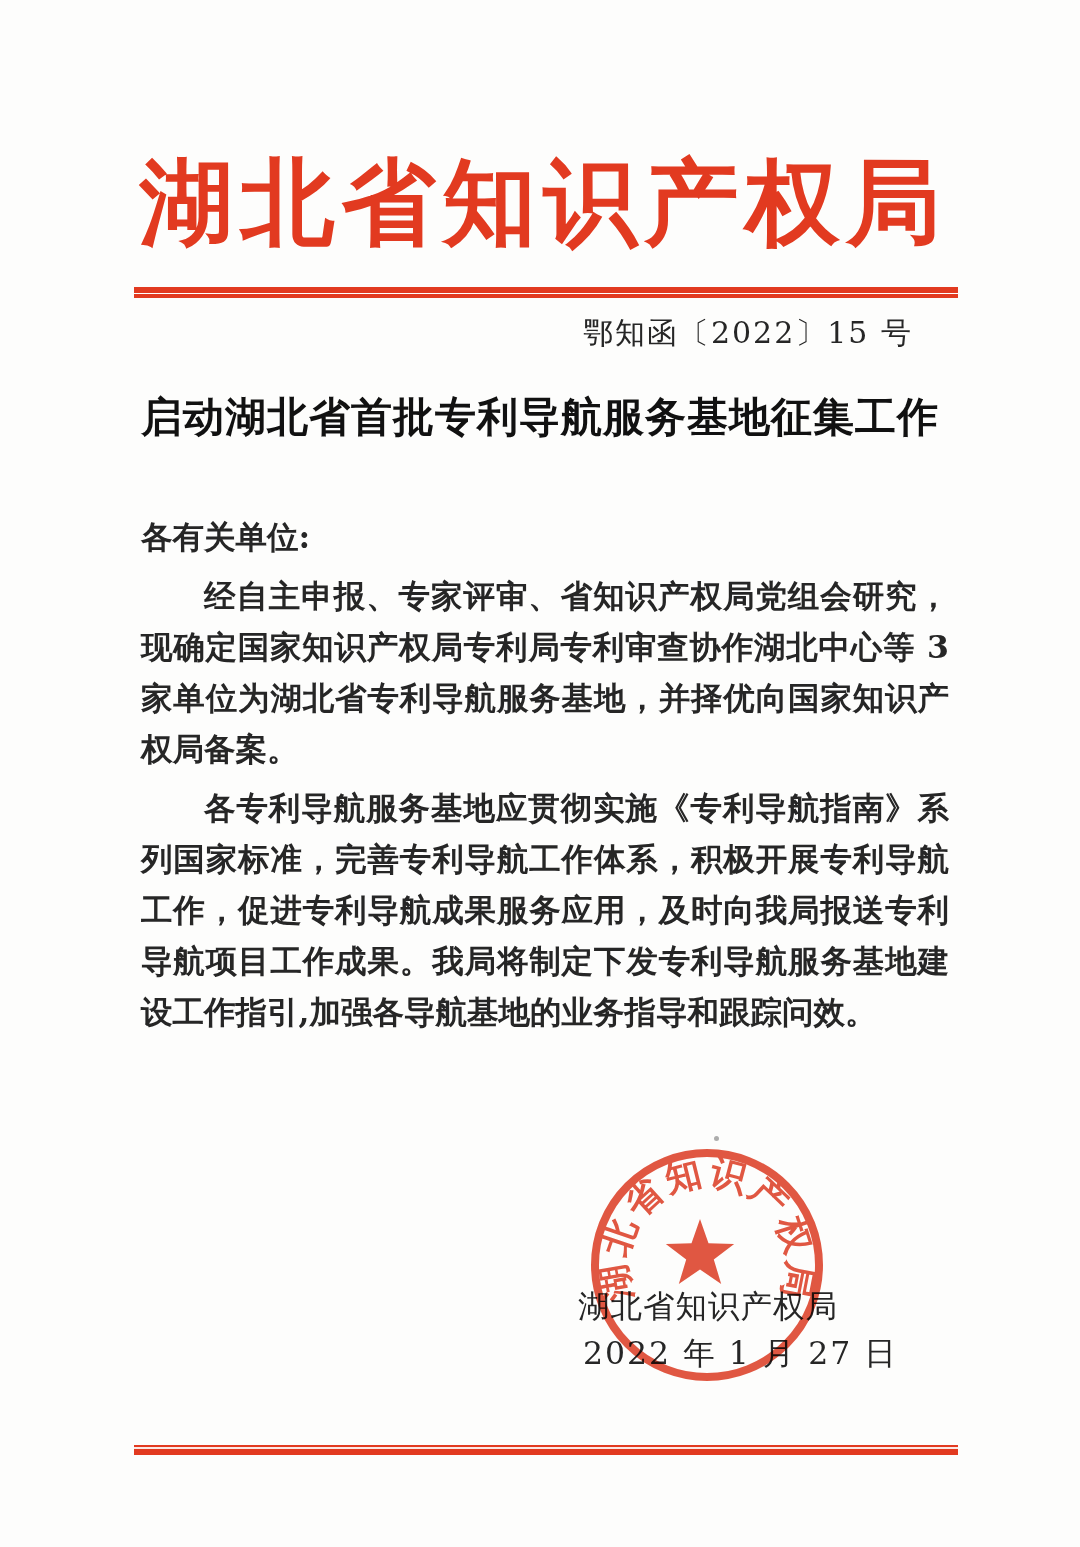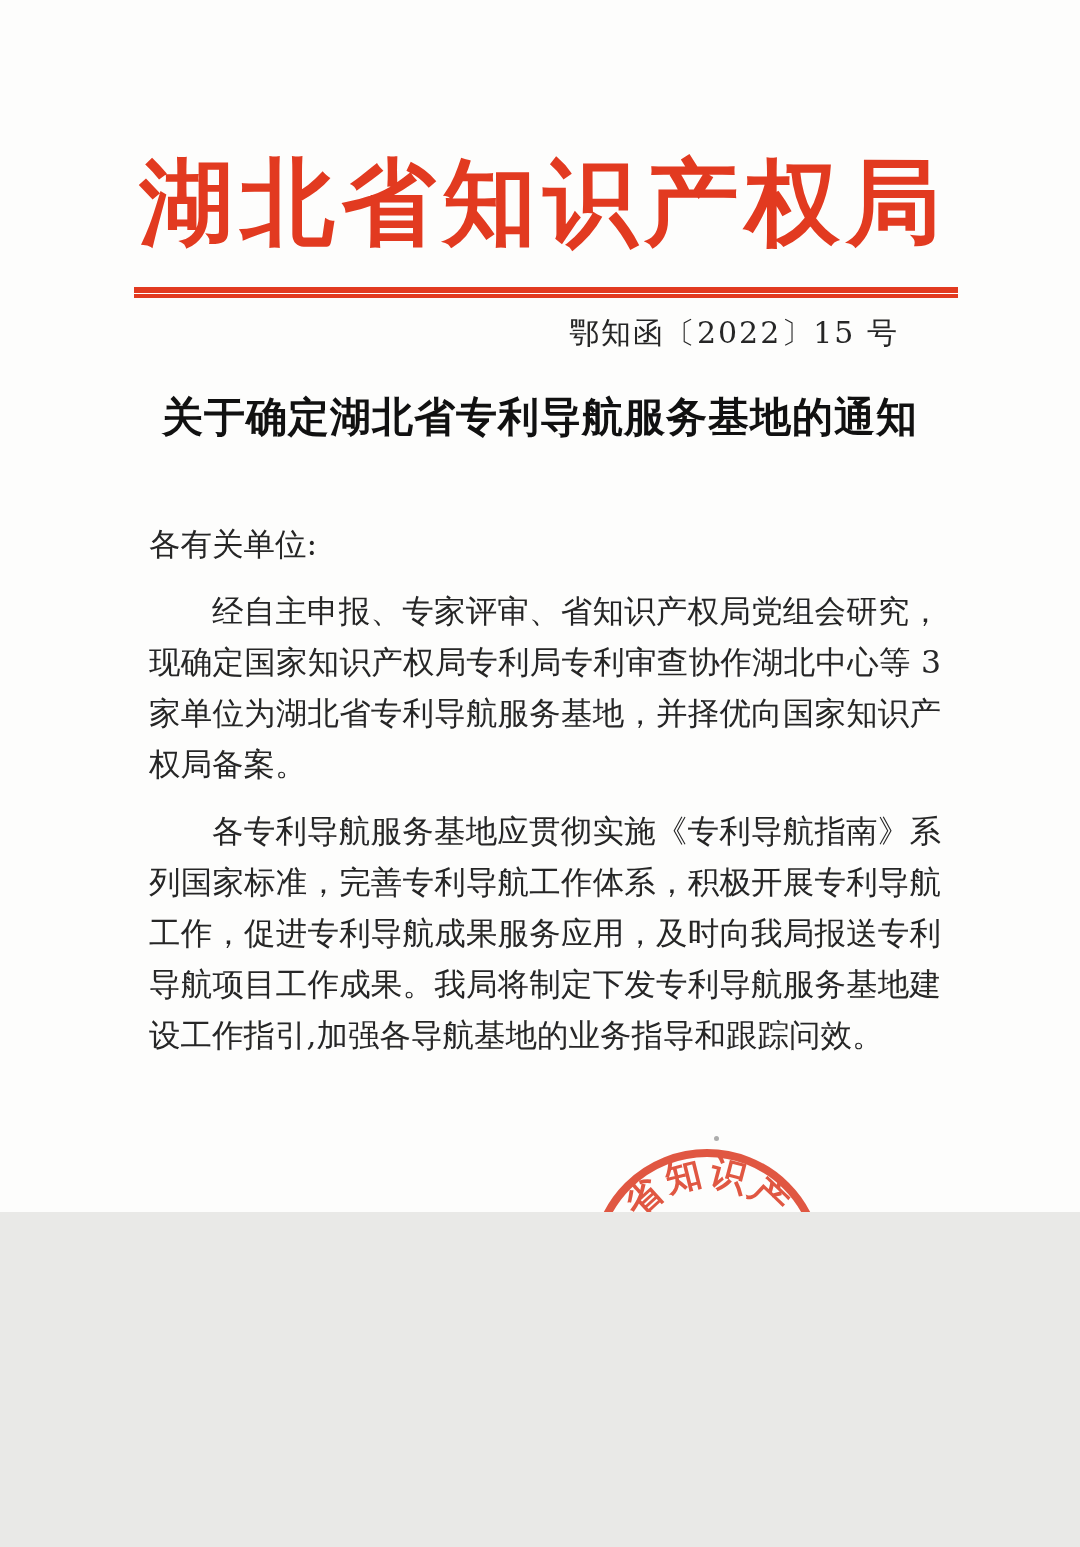--- a/index.html
+++ b/index.html
@@ -3,21 +3,21 @@
 <meta charset="utf-8">
 <style>
   html, body {
     margin: 0;
     padding: 0;
     background: #e9e9e7;
   }
   .page {
     position: relative;
     width: 1080px;
-    height: 1212px;
+    height: 1547px;
     margin: 0 auto;
     background: var(--page-bg, #fdfdfc);
     overflow: hidden;
     font-family: "DejaVu Serif", "Liberation Serif", serif;
   }
   .letterhead {
     position: absolute;
     top: 148px;
     left: 0;
     width: 100%;
@@ -37,21 +37,21 @@
     width: 824px;
     height: 11px;
     background: linear-gradient(to bottom,
       var(--red, #e23a20) 0%, var(--red, #e23a20) 52%,
       #ffffff 52%, #ffffff 68%,
       var(--red, #e23a20) 68%, var(--red, #e23a20) 100%);
   }
   .doc-number {
     position: absolute;
     top: 313px;
-    right: 181px;
+    right: 167px;
     font-size: 30px;
     letter-spacing: 2px;
     color: var(--ink, #262626);
     white-space: nowrap;
   }
   .doc-title {
     position: absolute;
     top: 390px;
     left: 0;
     width: 100%;
@@ -65,21 +65,21 @@
   .body-block {
     position: absolute;
     left: 133px;
     top: 503px;
     width: 824px;
     font-size: 31.5px;
     line-height: 51px;
     text-align: justify;
     color: var(--ink, #262626);
   }
-  .body-block p { margin: 16px; }
+  .body-block p { margin: 8px; font-weight: bold; }
   .body-block .para { text-indent: 2em; }
   .sig-agency {
     position: absolute;
     left: 578px;
     top: 1286px;
     font-size: 31.5px;
     letter-spacing: 1px;
     color: var(--ink, #262626);
     z-index: 2;
     white-space: nowrap;
@@ -143,21 +143,21 @@
 <body>
 
 <div class="page">
 
   <div class="letterhead">湖北省知识产权局</div>
 
   <div class="rule-top"></div>
 
   <div class="doc-number">鄂知函〔2022〕15 号</div>
 
-  <h1 class="doc-title">关于确定湖北省专利导航服务基地的通知</h1>
+  <h1 class="doc-title">启动湖北省首批专利导航服务基地征集工作</h1>
 
   <div class="body-block">
     <p class="salutation">各有关单位:</p>
     <p class="para">经自主申报、专家评审、省知识产权局党组会研究，现确定国家知识产权局专利局专利审查协作湖北中心等 3 家单位为湖北省专利导航服务基地，并择优向国家知识产权局备案。</p>
     <p class="para">各专利导航服务基地应贯彻实施《专利导航指南》系列国家标准，完善专利导航工作体系，积极开展专利导航工作，促进专利导航成果服务应用，及时向我局报送专利导航项目工作成果。我局将制定下发专利导航服务基地建设工作指引,加强各导航基地的业务指导和跟踪问效。</p>
   </div>
 
   <div class="sig-agency">湖北省知识产权局</div>
 
   <div class="sig-date">2022 年 1 月 27 日</div>

